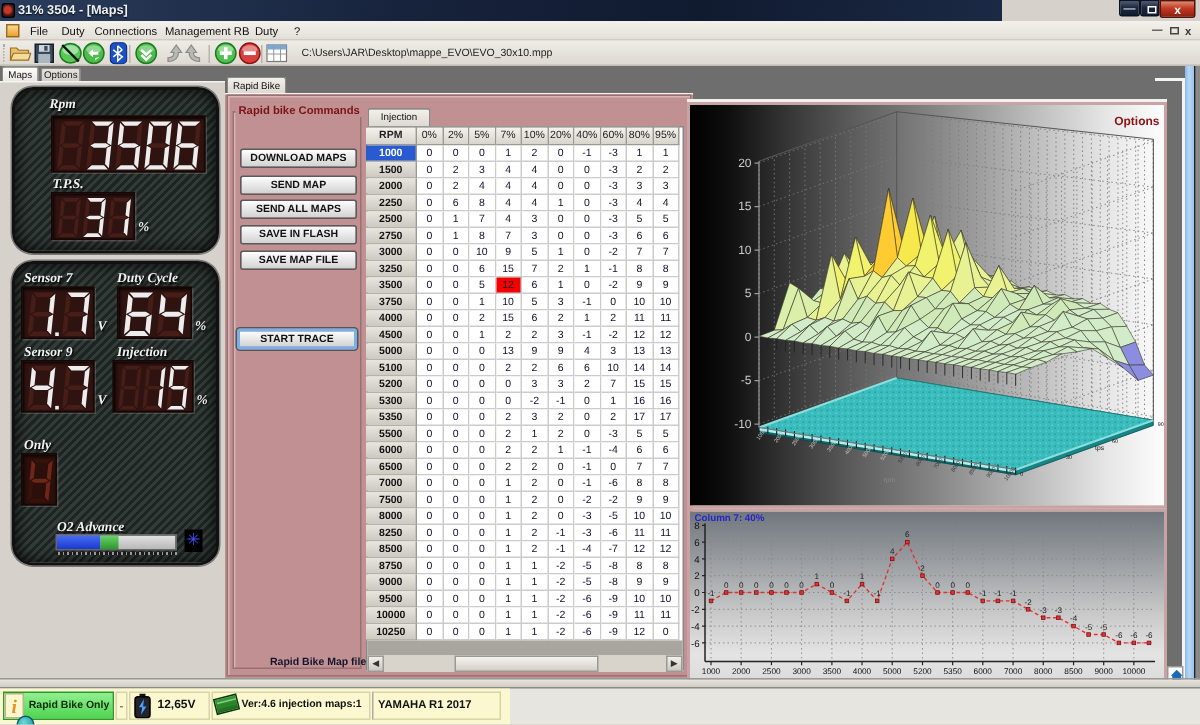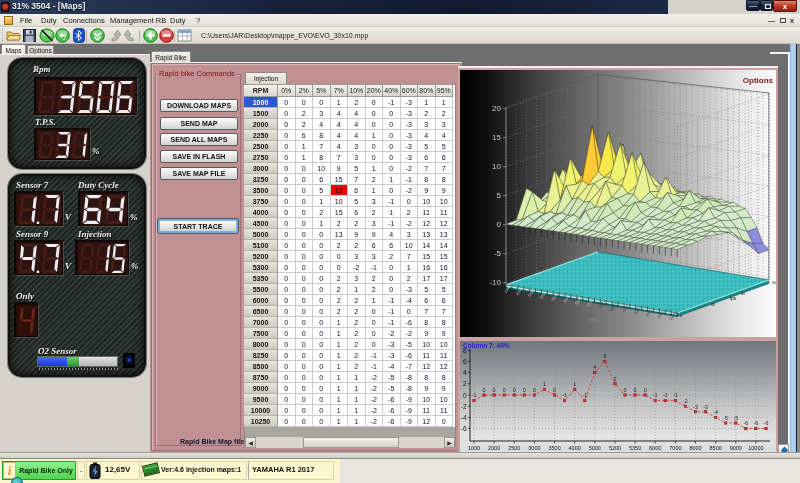--- a/index.html
+++ b/index.html
@@ -310,32 +310,32 @@
         <polygon points="0.53,0.00 13.51,0.00 10.84,2.67 3.20,2.67" fill="#37120a"></polygon>
         <polygon points="0.00,0.80 2.67,3.47 2.67,12.90 0.00,14.30" fill="#6e2618"></polygon>
         <polygon points="14.04,0.80 14.04,14.30 11.37,12.90 11.37,3.47" fill="#6e2618"></polygon>
         <polygon points="1.07,14.50 3.47,13.17 10.57,13.17 12.97,14.50 10.57,15.83 3.47,15.83" fill="#6e2618"></polygon>
         <polygon points="0.00,14.70 2.67,16.10 2.67,25.53 0.00,28.20" fill="#37120a"></polygon>
         <polygon points="14.04,14.70 14.04,28.20 11.37,25.53 11.37,16.10" fill="#6e2618"></polygon>
         <polygon points="3.20,26.33 10.84,26.33 13.51,29.00 0.53,29.00" fill="#37120a"></polygon>
       </g>
     </svg>
   </div>
-<div class="clbl" style="left:38px;top:346px;">O2 Sensor</div>
+<div class="clbl" style="left:38px;top:346px;">O2 Advance</div>
 <div class="abs" style="left:37px;top:356px;width:81px;height:11px;background:linear-gradient(#e2e2e2,#b8b8b8);border:1px solid #666;">
 <div class="abs" style="left:0;top:0;width:29px;height:9px;background:linear-gradient(#4a6cf0,#1a3ad0);"></div>
 <div class="abs" style="left:29px;top:0;width:12px;height:9px;background:linear-gradient(#6cd06c,#2a9a2a);"></div>
 </div>
 <div class="abs" style="left:37px;top:368px;width:81px;height:2px;background:repeating-linear-gradient(90deg,#1a1a1a 0 2px,#999 2px 3px);"></div>
 <div class="abs" style="left:123px;top:353px;width:12px;height:15px;background:#000;color:#3a50ff;font-size:11px;line-height:15px;text-align:center;">✳</div>
 <div class="abs" style="left:150px;top:62px;width:312px;height:390px;background:#c09092;border-top:1px solid #f8f6f2;"></div>
 <div class="abs" style="left:151px;top:51px;width:40px;height:11px;background:linear-gradient(#f2f0ea,#ddd9d1);border:1px solid #8a8a84;border-bottom:none;border-radius:2px 2px 0 0;font-size:6.5px;color:#111;text-align:center;line-height:11px;">Rapid Bike</div>
 <div class="abs" style="left:151px;top:63px;width:310px;height:388px;border:1px solid #9a7173;box-shadow:inset 1px 1px 0 #d8b6b8;background:#c09092;"></div>
 <div class="abs" style="left:155px;top:74px;width:86px;height:372px;border:1px solid #9a7173;box-shadow:1px 1px 0 #d8b6b8 inset;"></div>
-<div class="abs" style="left:157px;top:69px;background:#c09092;padding:0 2px;font-size:7.5px;font-weight:normal;color:#7c1416;">Rapid bike Commands</div>
+<div class="abs" style="left:157px;top:69px;background:#c09092;padding:0 2px;font-size:7.5px;font-weight:bold;color:#7c1416;">Rapid bike Commands</div>
 <div class="btn" style="top:99px;">DOWNLOAD MAPS</div>
 <div class="btn" style="top:117px;">SEND MAP</div>
 <div class="btn" style="top:133px;">SEND ALL MAPS</div>
 <div class="btn" style="top:150px;">SAVE IN FLASH</div>
 <div class="btn" style="top:167px;">SAVE MAP FILE</div>
 <div class="btn" style="top:219px;left:158px;width:80px;height:14px;border:2px solid #7ab0e8;box-shadow:0 0 0 1px #555;">START TRACE</div>
 <div class="abs" style="left:180px;top:438px;font-size:7px;font-weight:bold;color:#14142e;">Rapid Bike Map file</div>
 <div class="abs" style="left:245px;top:72px;width:42px;height:12px;background:linear-gradient(#f2f0ea,#ddd9d1);border:1px solid #8a8a84;border-bottom:none;border-radius:2px 2px 0 0;font-size:6.5px;color:#111;text-align:center;line-height:12px;">Injection</div>
 <div class="abs" style="left:244px;top:84px;width:212px;height:363px;background:#fff;border:1px solid #888;"></div>
 <div class="hcell" style="left:244.0px;top:84.0px;width:34.0px;height:13.0px;font-weight:bold">RPM</div>

